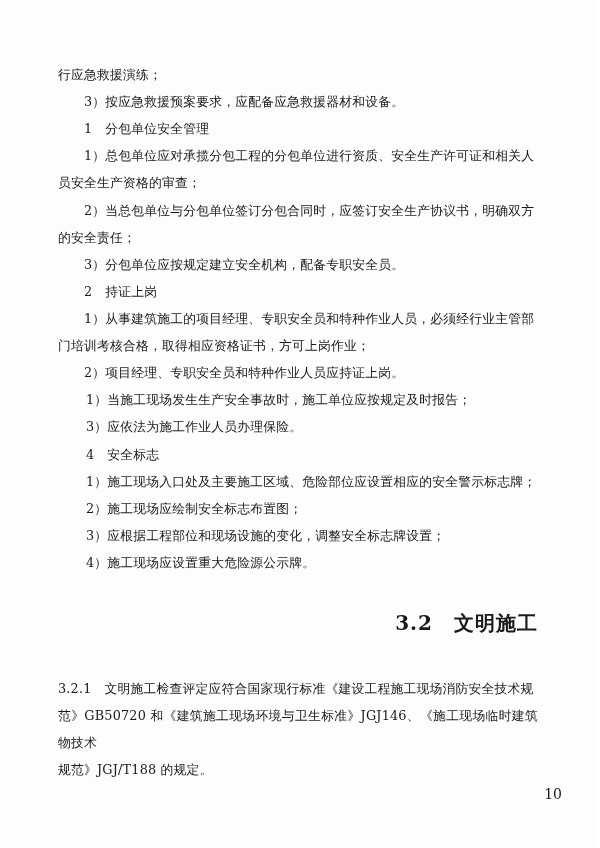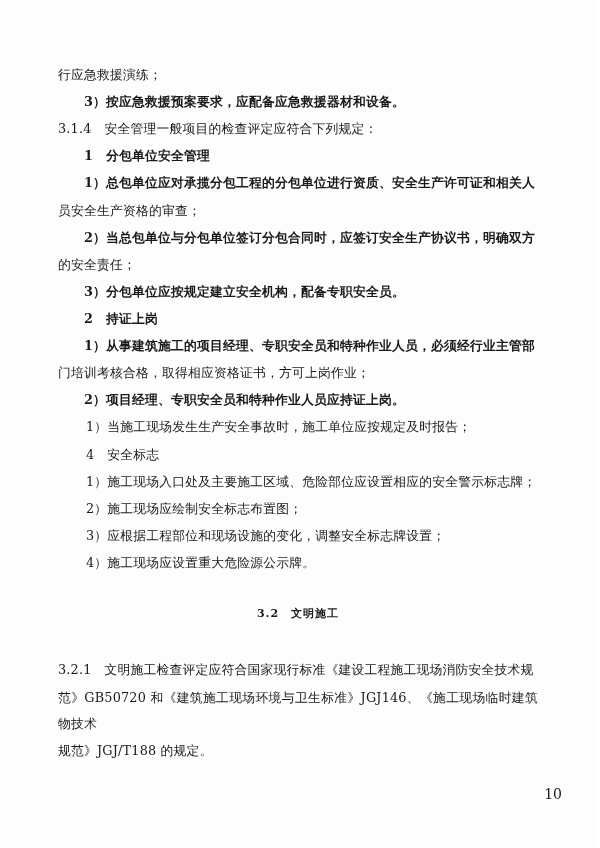--- a/index.html
+++ b/index.html
@@ -34,25 +34,24 @@
   }
   .ind-0 { padding-left: 0; }
   .hang-1 {
     padding-left: 26px;
     text-indent: -26px;
     margin-left: 28px;
   }
   .hang-2 {
     padding-left: 52px;
     text-indent: -26px;
-    font-weight: bold;
   }
   .center-heading {
-    text-align: center;
-    font-size: 11px;
+    text-align: right;
+    font-size: 20px;
     letter-spacing: 1px;
     margin: 26px 0 24px 0;
   }
   .gap-small { height: 8px; }
   .page-number {
     position: absolute;
     right: 34px;
     bottom: 46px;
     font-size: 14px;
     font-family: "DejaVu Serif", "Liberation Serif", serif;
@@ -64,32 +63,32 @@
 <body>
 
 <div class="page">
 
   <div class="doc-body">
 
     <div class="spacer-top"></div>
 
     <p class="p ind-0">行应急救援演练；</p>
     <p class="p hang-2">3）按应急救援预案要求，应配备应急救援器材和设备。</p>
-    <p class="p ind-0">3.1.4　安全管理一般项目的检查评定应符合下列规定：</p>
     <p class="p hang-2">1　分包单位安全管理</p>
     <p class="p hang-2">1）总包单位应对承揽分包工程的分包单位进行资质、安全生产许可证和相关人</p>
     <p class="p ind-0">员安全生产资格的审查；</p>
     <p class="p hang-2">2）当总包单位与分包单位签订分包合同时，应签订安全生产协议书，明确双方</p>
     <p class="p ind-0">的安全责任；</p>
     <p class="p hang-2">3）分包单位应按规定建立安全机构，配备专职安全员。</p>
     <p class="p hang-2">2　持证上岗</p>
     <p class="p hang-2">1）从事建筑施工的项目经理、专职安全员和特种作业人员，必须经行业主管部</p>
     <p class="p ind-0">门培训考核合格，取得相应资格证书，方可上岗作业；</p>
     <p class="p hang-2">2）项目经理、专职安全员和特种作业人员应持证上岗。</p>
     <p class="p hang-1">1）当施工现场发生生产安全事故时，施工单位应按规定及时报告；</p>
+    <p class="p hang-1">3）应依法为施工作业人员办理保险。</p>
     <p class="p hang-1">4　安全标志</p>
     <p class="p hang-1">1）施工现场入口处及主要施工区域、危险部位应设置相应的安全警示标志牌；</p>
     <p class="p hang-1">2）施工现场应绘制安全标志布置图；</p>
     <p class="p hang-1">3）应根据工程部位和现场设施的变化，调整安全标志牌设置；</p>
     <p class="p hang-1">4）施工现场应设置重大危险源公示牌。</p>
 
     <h2 class="center-heading">3.2　文明施工</h2>
 
     <div class="gap-small"></div>
 

